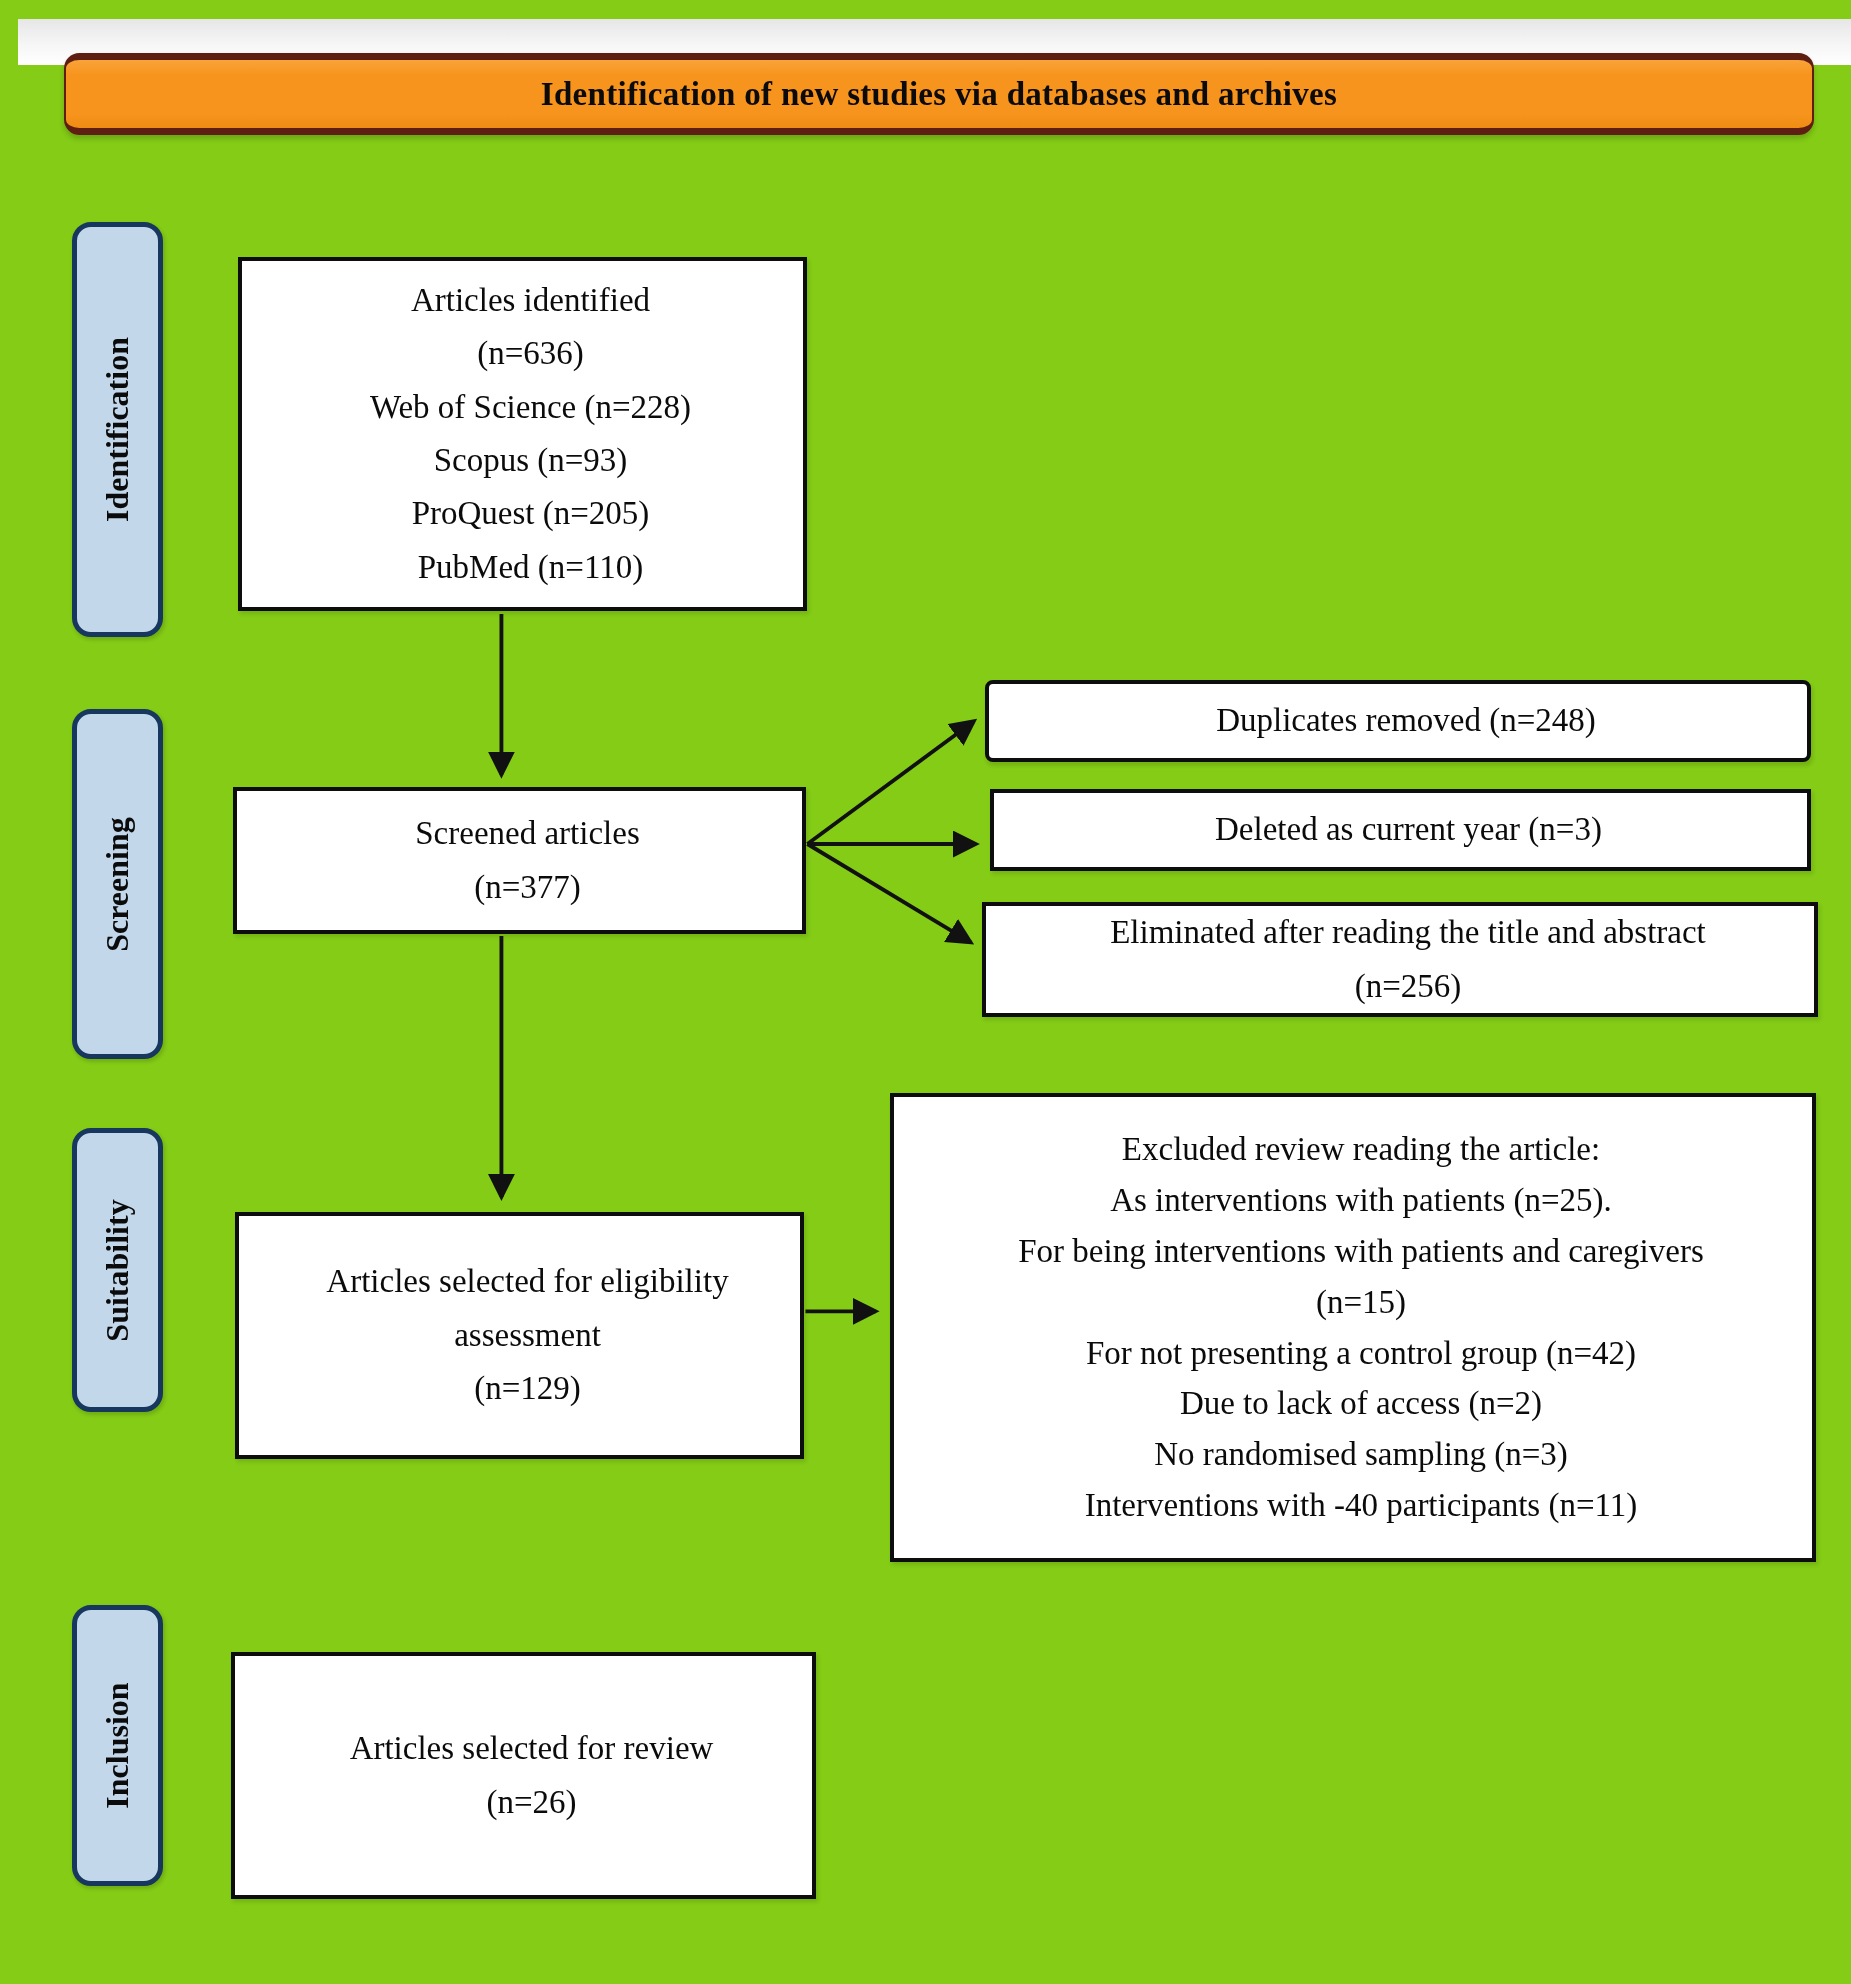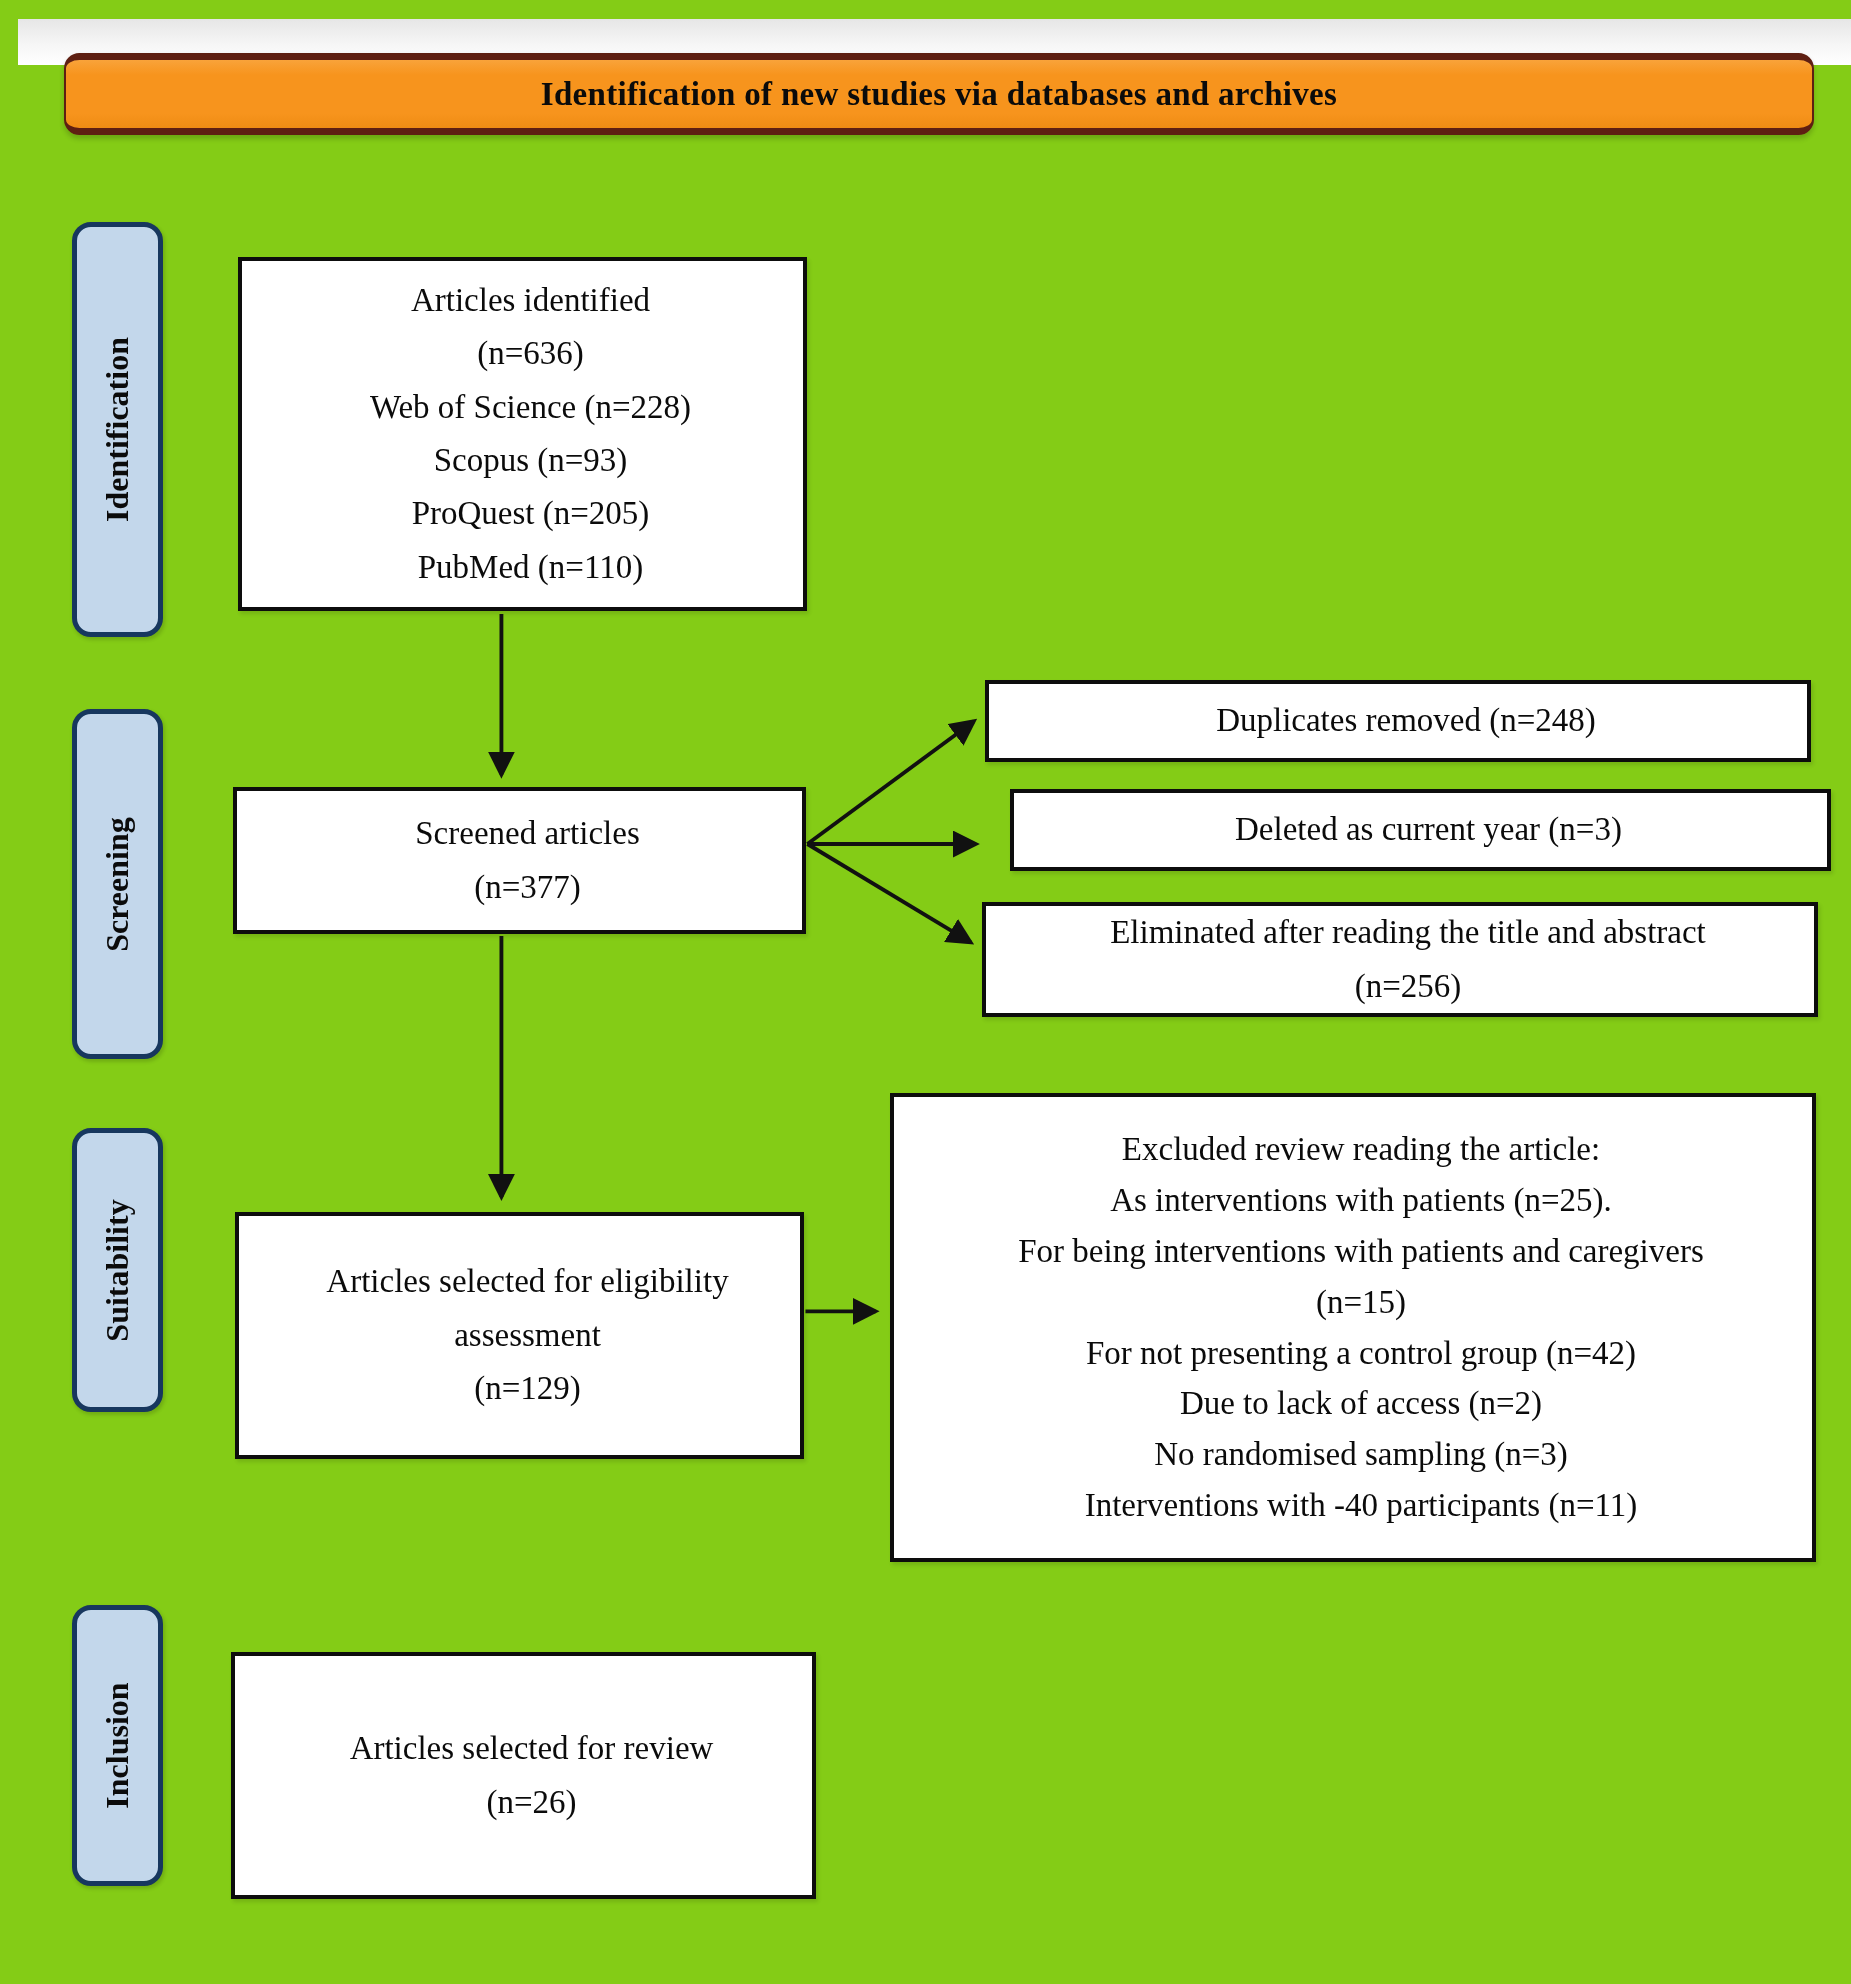--- a/index.html
+++ b/index.html
@@ -89,25 +89,25 @@
     <div class="line">Scopus (n=93)</div>
     <div class="line">ProQuest (n=205)</div>
     <div class="line">PubMed (n=110)</div>
   </div>
 
   <div class="flowbox" style="left:233px;top:787px;width:573px;height:147px;">
     <div class="line">Screened articles</div>
     <div class="line">(n=377)</div>
   </div>
 
-  <div class="flowbox" style="left:985px;top:680px;width:826px;height:82px;">
+  <div class="flowbox" style="left:985px;top:680px;width:826px;height:82px;border-radius:8px;">
     <div class="line">Duplicates removed (n=248)</div>
   </div>
 
-  <div class="flowbox" style="left:990px;top:789px;width:821px;height:82px;margin-left:20px;">
+  <div class="flowbox" style="left:990px;top:789px;width:821px;height:82px;">
     <div class="line">Deleted as current year (n=3)</div>
   </div>
 
   <div class="flowbox" style="left:982px;top:902px;width:836px;height:115px;">
     <div class="line">Eliminated after reading the title and abstract</div>
     <div class="line">(n=256)</div>
   </div>
 
   <div class="flowbox" style="left:235px;top:1212px;width:569px;height:247px;">
     <div class="line">Articles selected for eligibility</div>

